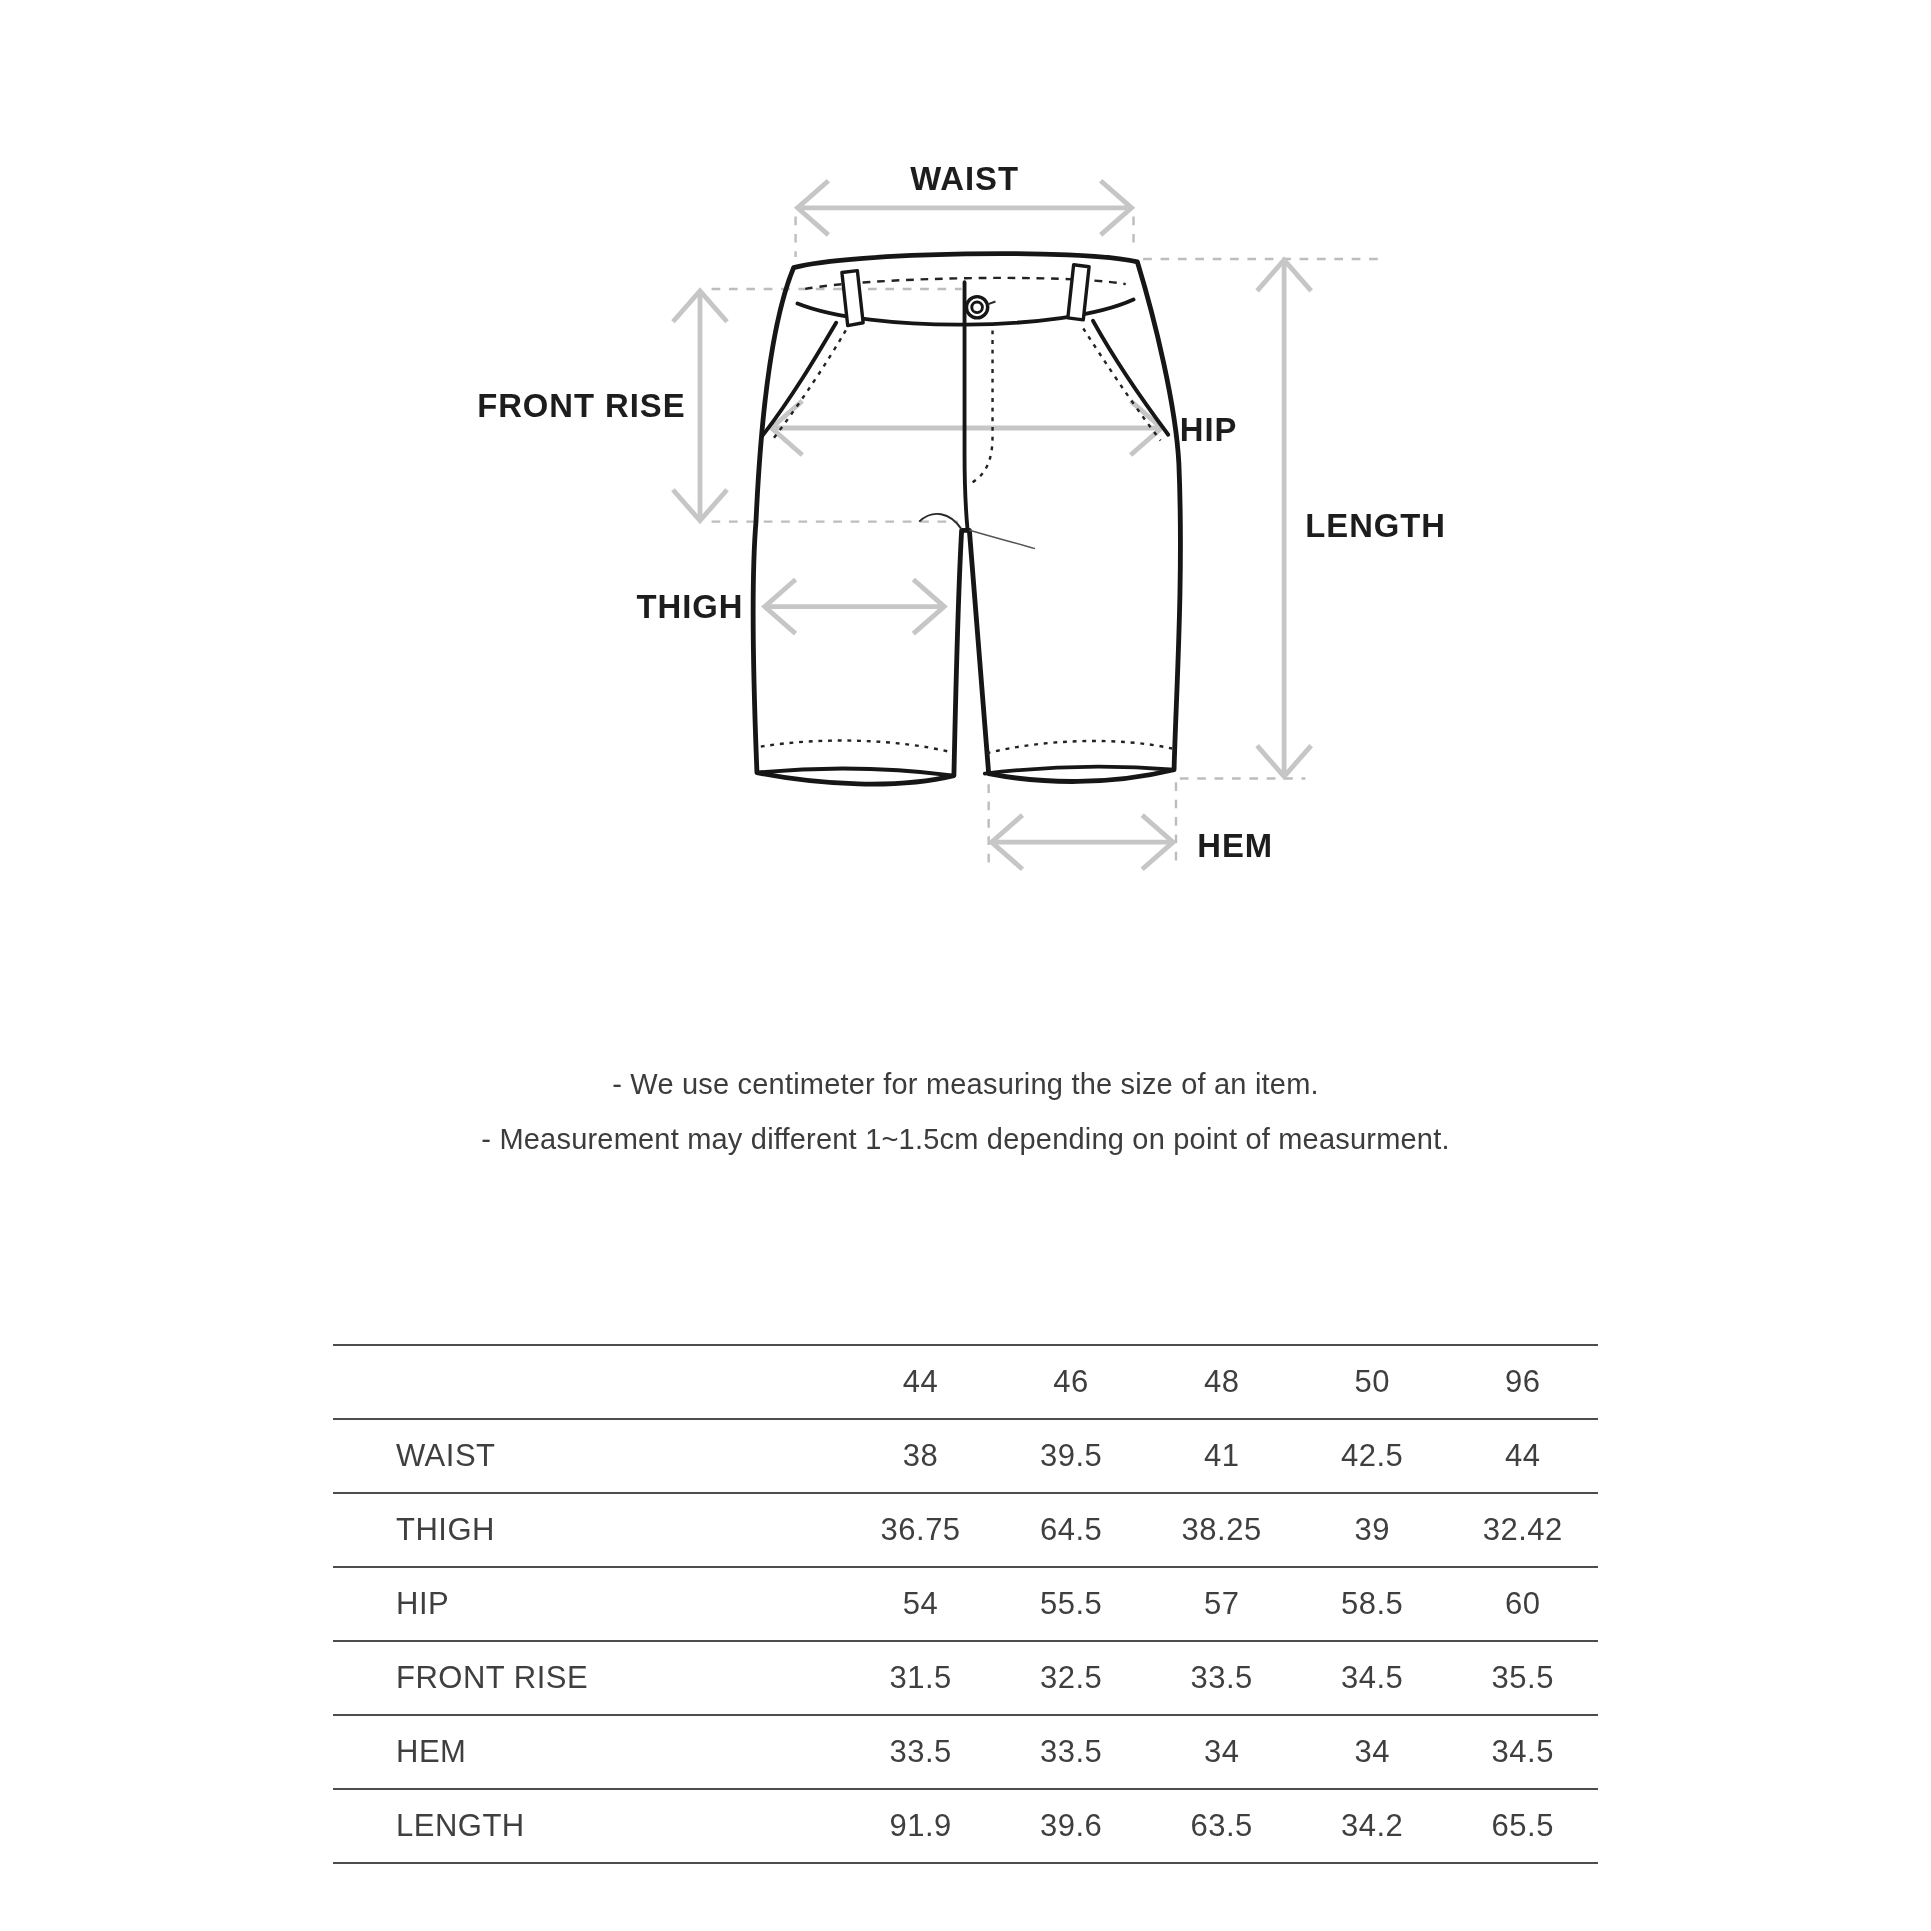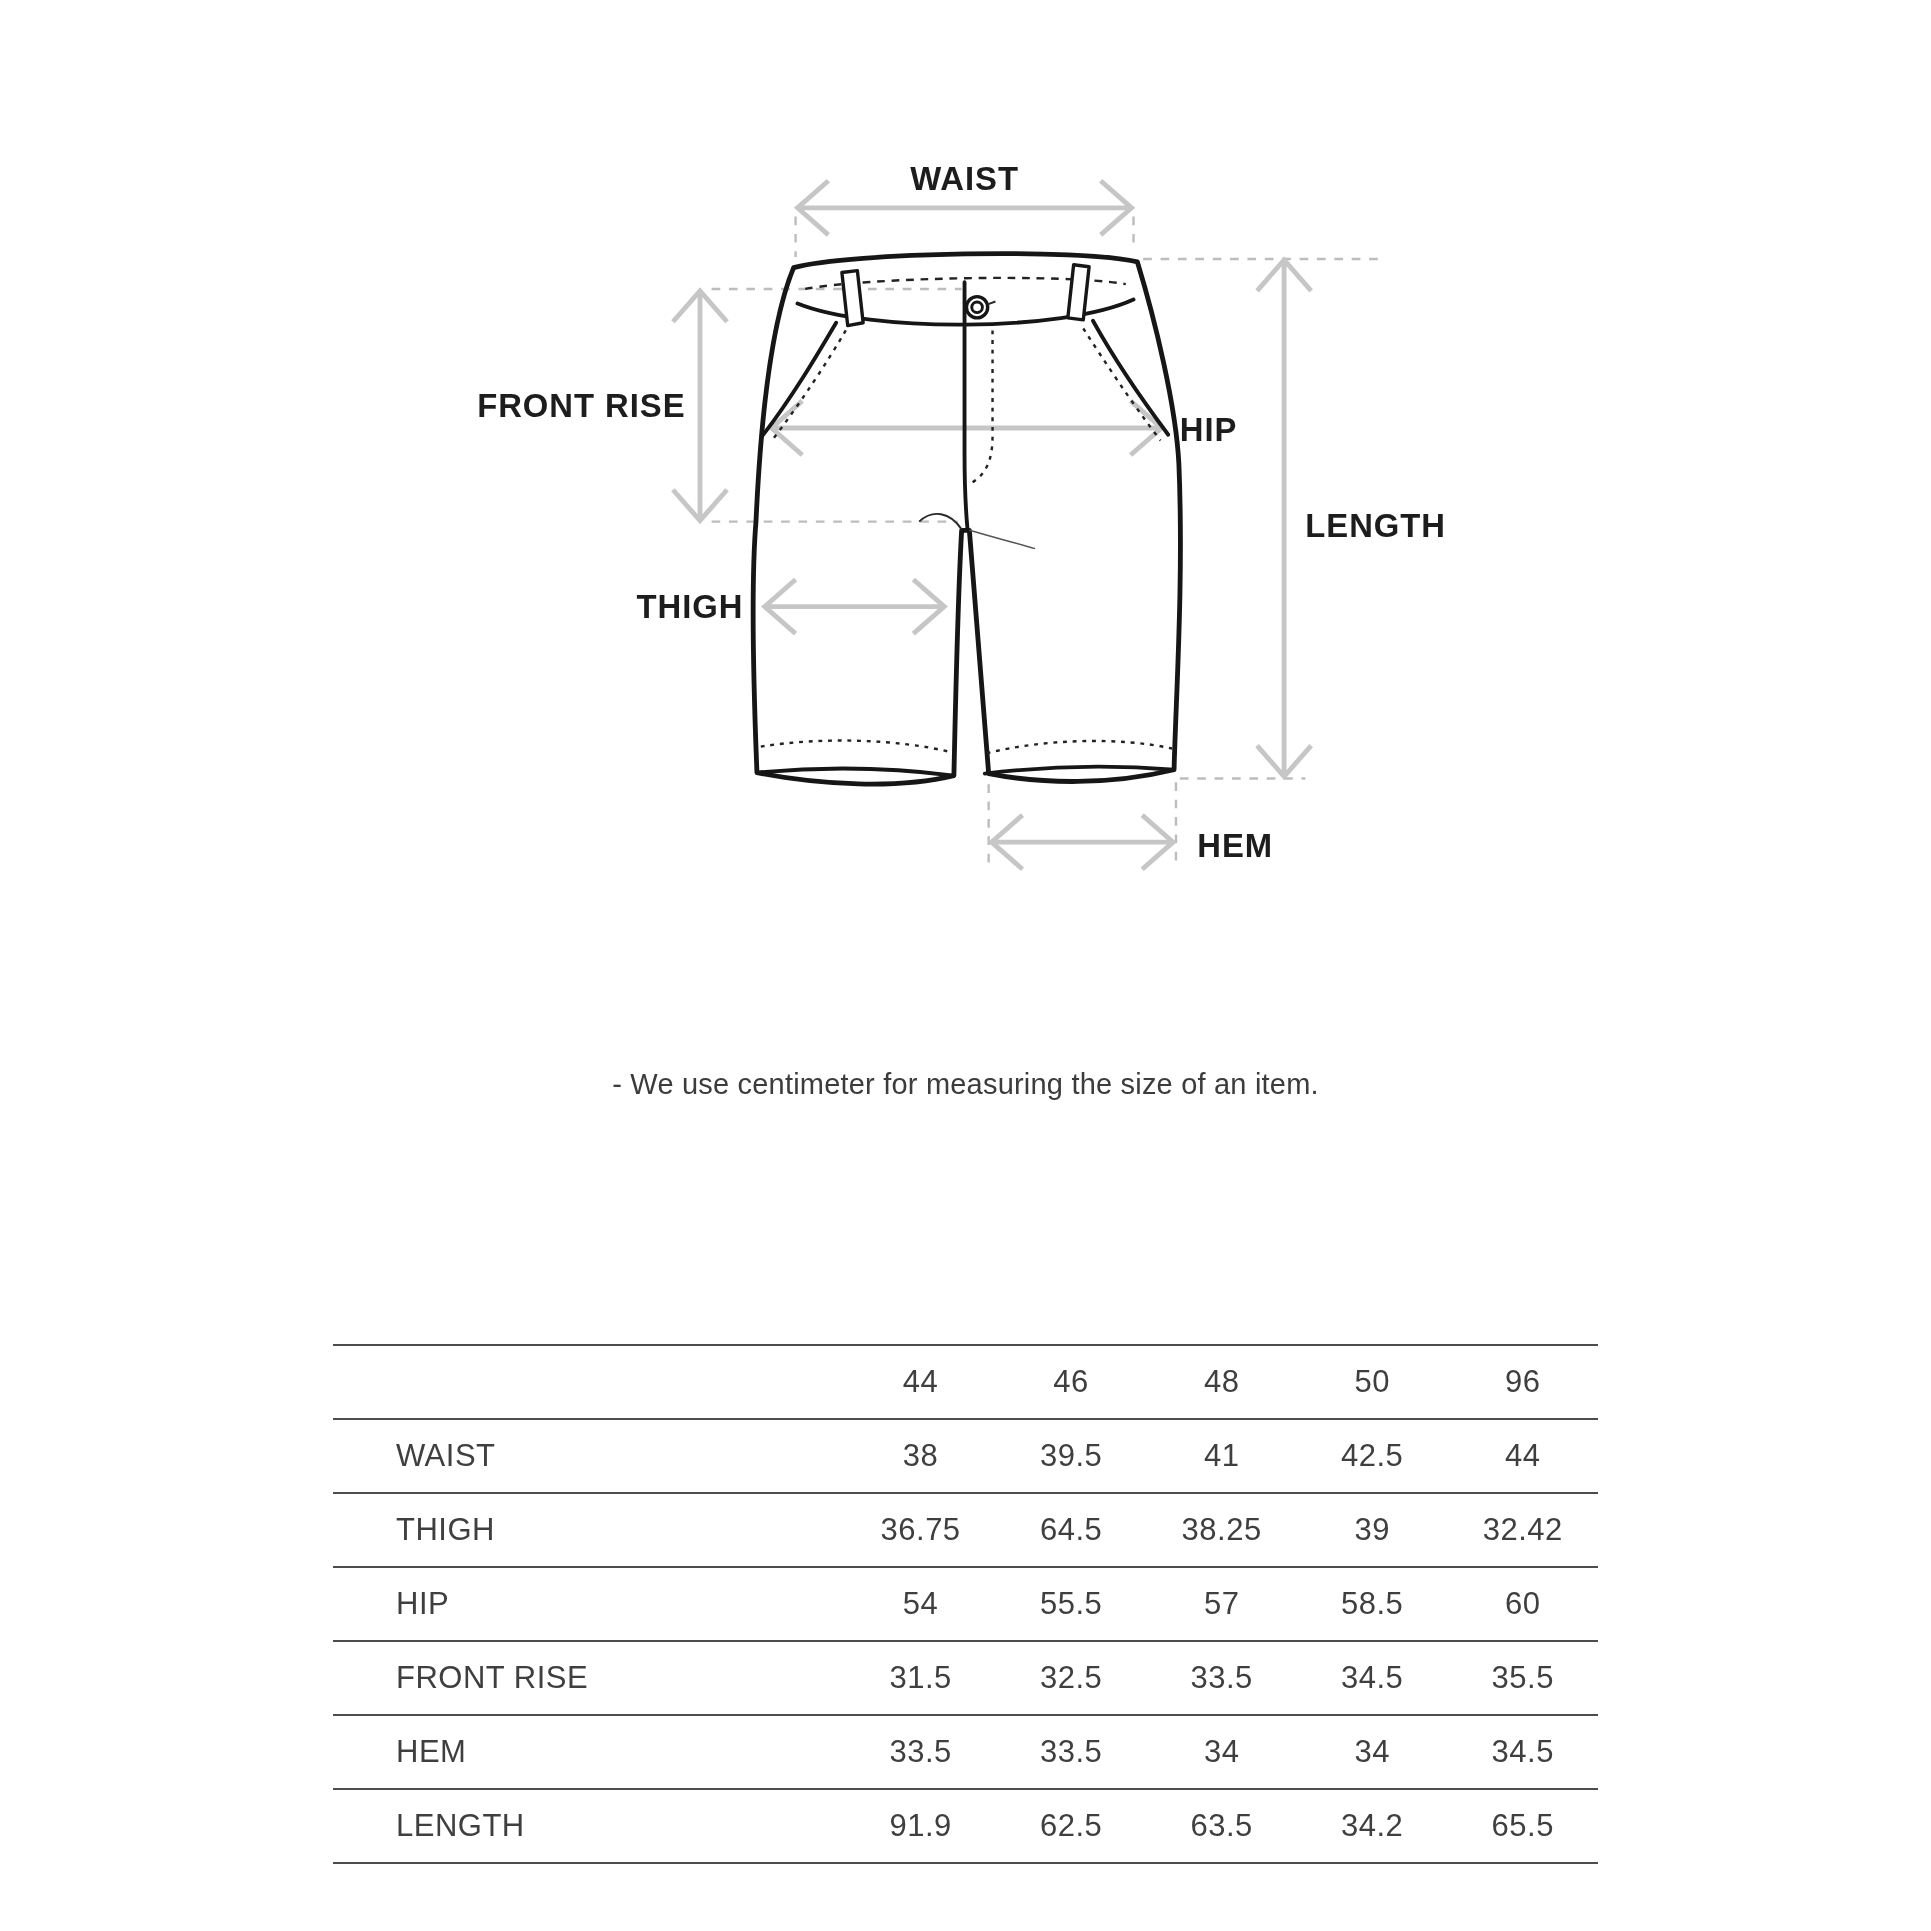--- a/index.html
+++ b/index.html
@@ -146,20 +146,21 @@
     <text x="710" y="432" text-anchor="end">FRONT RISE</text>
     <text x="1222" y="457" text-anchor="start">HIP</text>
     <text x="770" y="640" text-anchor="end">THIGH</text>
     <text x="1352" y="556" text-anchor="start">LENGTH</text>
     <text x="1240" y="887" text-anchor="start">HEM</text>
   </g>
 </svg>
 
 <div class="notes">
   <p class="note-line">- We use centimeter for measuring the size of an item.</p>
+  <p class="note-line">- Measurement may different 1~1.5cm depending on point of measurment.</p>
 </div>
 
 <table class="size-table">
   <thead>
     <tr>
       <th class="label-col"></th>
       <th class="val-col">44</th>
       <th class="val-col">46</th>
       <th class="val-col">48</th>
       <th class="val-col">50</th>
@@ -203,20 +204,20 @@
       <td class="label-col">HEM</td>
       <td class="val-col">33.5</td>
       <td class="val-col">33.5</td>
       <td class="val-col">34</td>
       <td class="val-col">34</td>
       <td class="val-col">34.5</td>
     </tr>
     <tr>
       <td class="label-col">LENGTH</td>
       <td class="val-col">91.9</td>
-      <td class="val-col">62.5</td>
+      <td class="val-col">39.6</td>
       <td class="val-col">63.5</td>
       <td class="val-col">34.2</td>
       <td class="val-col">65.5</td>
     </tr>
   </tbody>
 </table>
 
 
 </body></html>

